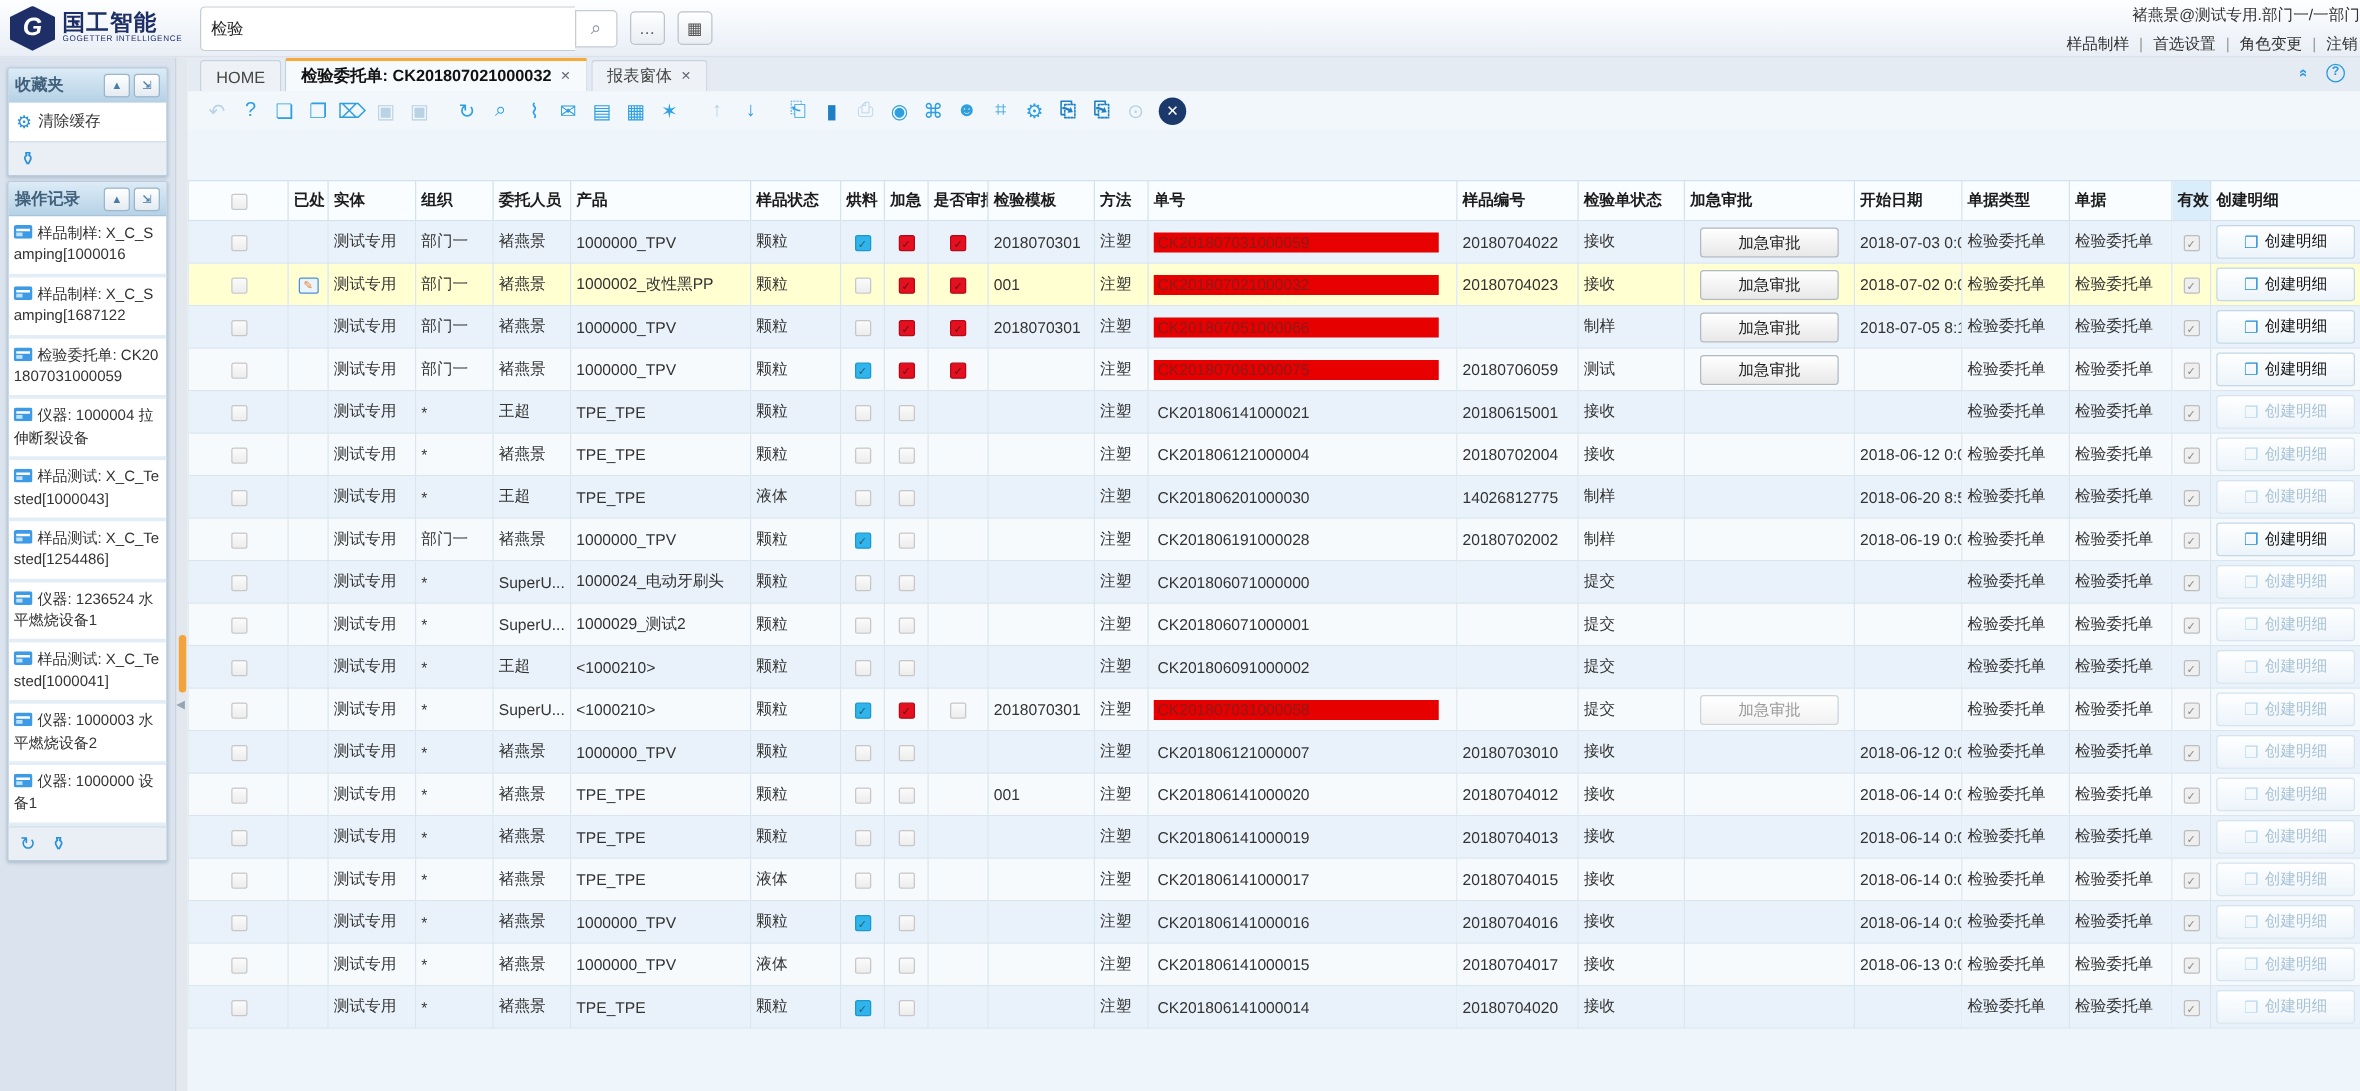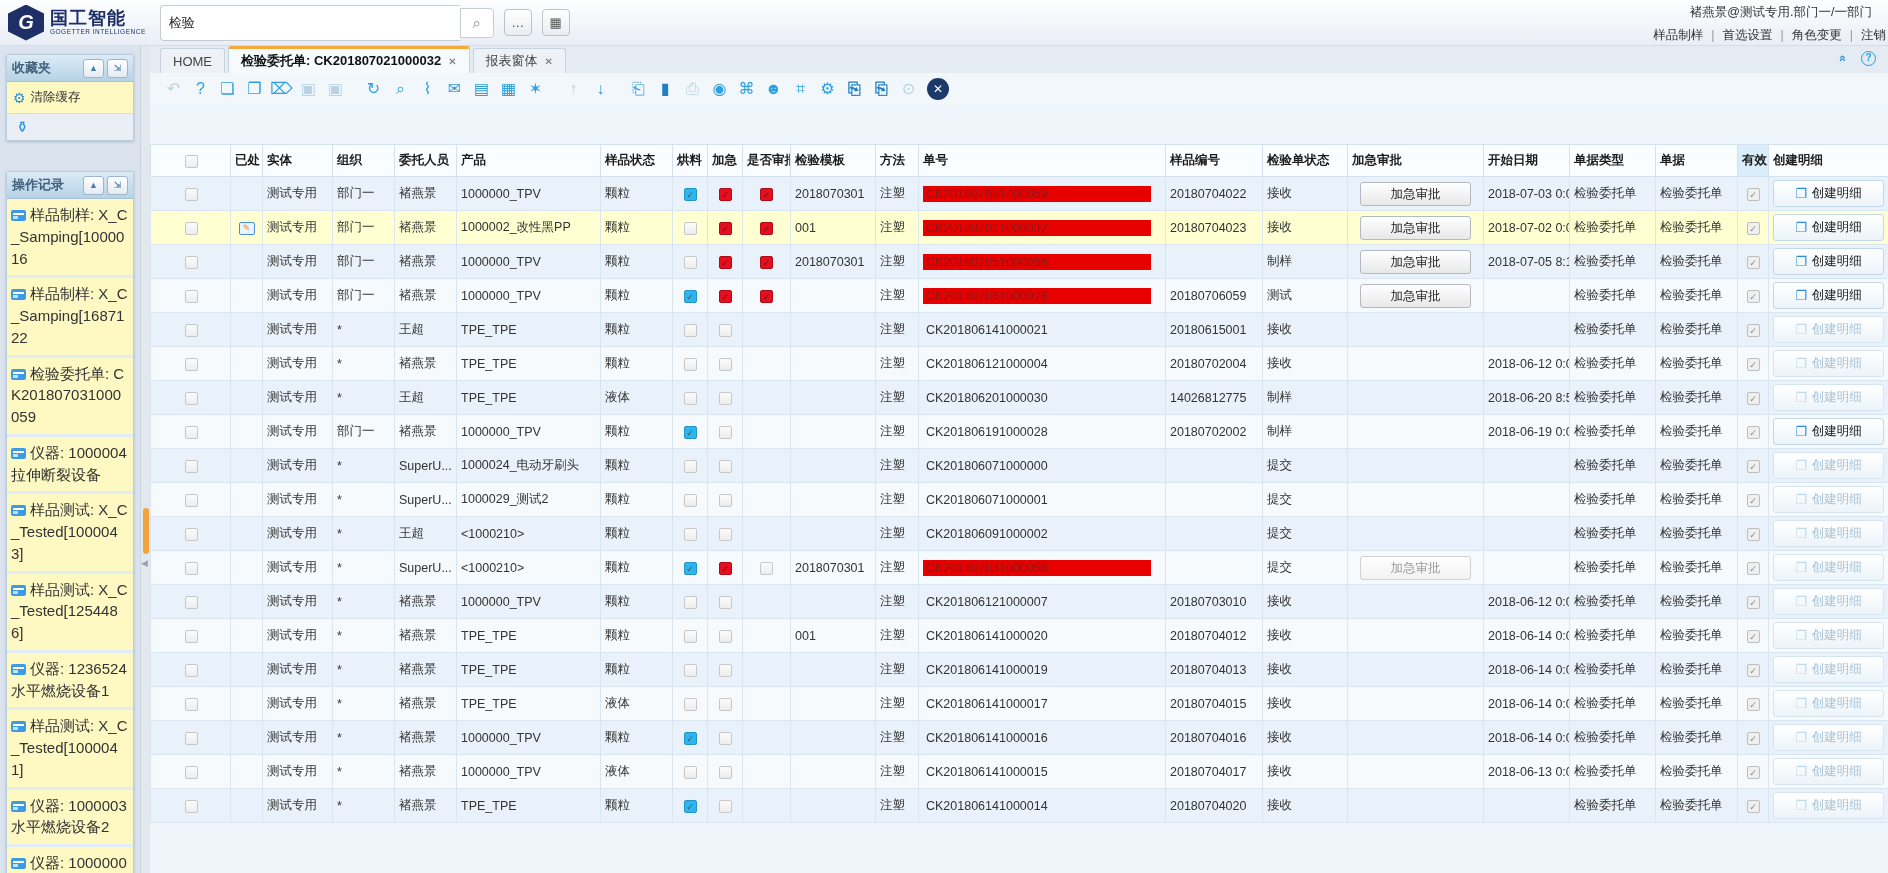--- a/index.html
+++ b/index.html
@@ -19,48 +19,48 @@
   .searchbox { margin-left:14px; display:flex; align-items:center; }
   .search-input { width:300px; height:30px; border:1px solid #c6ccd4; border-right:none;
     border-radius:4px 0 0 4px; padding:17px 8px; font-size:13px; color:#222; background:#fff; }
   .search-btn { width:34px; height:30px; border:1px solid #c6ccd4; border-radius:0 4px 4px 0;
     background:#fff; color:#8a8f96; font-size:15px; text-align:center; line-height:28px; cursor:pointer; }
   .sq-btn { width:28px; height:27px; margin-left:10px; border:1px solid #bcc3cc; border-radius:4px;
     background:linear-gradient(#ffffff,#e9edf2); text-align:center; line-height:25px;
     font-size:13px; color:#555; cursor:pointer; }
   .top-right { position:absolute; right:0; top:4px; width:520px; text-align:right;
     overflow:hidden; white-space:nowrap; }
-  .user-line { font-size:12.5px; color:#333; padding-right:16px; }
+  .user-line { font-size:12.5px; color:#333; padding-right:0; }
   .top-links { margin-top:6px; font-size:12.5px; color:#333; padding-right:2px; }
   .tlink { cursor:pointer; }
   .sep { margin:0 8px; color:#999; }
 
   
   .app { display:flex; height:827px; }
   .sidebar { width:140px; background:#dbe3ee; position:relative; padding-top:8px; }
   .splitter { width:10px; background:#e3e8ef; border-left:1px solid #cbd4df; position:relative; }
   .split-handle { position:absolute; left:2px; top:462px; width:6px; height:46px;
     background:#f2a33c; border-radius:3px; cursor:row-resize; }
   .split-arrow { position:absolute; left:0px; top:512px; color:#96a4b4; font-size:9px; }
 
-  .panel { background:#fef9c3; border:1px solid #b9cddd; margin:0 6px 30px 6px; border-radius:2px;
+  .panel { background:#ffffff; border:1px solid #b9cddd; margin:0 6px 4px 6px; border-radius:2px;
     box-shadow:0 1px 3px rgba(40,70,100,.25); }
   .panel-h { height:27px; background:linear-gradient(#dcebf6,#b6d2e6); display:flex;
     align-items:center; padding:0 5px; font-size:13px; font-weight:bold; color:#41607c;
     border-bottom:1px solid #a8c3d8; }
   .panel-h .grow { flex:1; }
   .ph-btn { width:21px; height:19px; margin-left:3px; background:linear-gradient(#ffffff,#e4ebf1);
     border:1px solid #9db5c9; border-radius:3px; color:#4a7ca8; font-size:9px; text-align:center;
     line-height:17px; cursor:pointer; }
   .fav-item { padding:7px 6px; font-size:12.5px; color:#333; display:flex; align-items:center; cursor:pointer; }
   .gear { color:#2a8fd8; font-size:14px; margin-right:5px; }
   .panel-f { height:27px; background:#e9eff5; border-top:1px solid #d2dee8; display:flex;
     align-items:center; padding:0 9px; gap:12px; font-size:15px; color:#2a8fd8; }
   .panel-f span { cursor:pointer; }
-  .hist-item { padding:5px 4px 6px 4px; font-size:15px; line-height:1.45; color:#333;
+  .hist-item { padding:5px 4px 6px 4px; font-size:12px; line-height:1.45; color:#333;
     border-bottom:3px solid #e3edf5; cursor:pointer; word-break:break-all; }
   .card-ico { display:inline-block; width:15px; height:11px; background:#3d9be5; border-radius:2px;
     margin-right:4px; vertical-align:-1px;
     background-image:linear-gradient(#fff 0 0),linear-gradient(#bfe2f8 0 0);
     background-size:11px 2px,5px 3px; background-position:2px 3px,2px 6px; background-repeat:no-repeat; }
 
   
   .main { flex:1; display:flex; flex-direction:column; background:#eef6fc; overflow:hidden; }
   .tabbar { height:27px; background:#e4ebf3; display:flex; align-items:flex-end;
     padding-left:10px; position:relative; }

